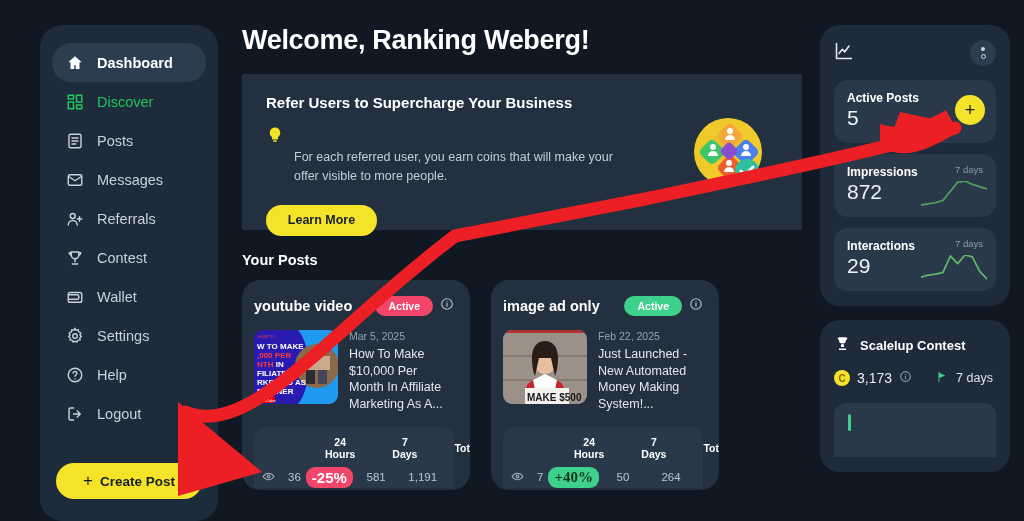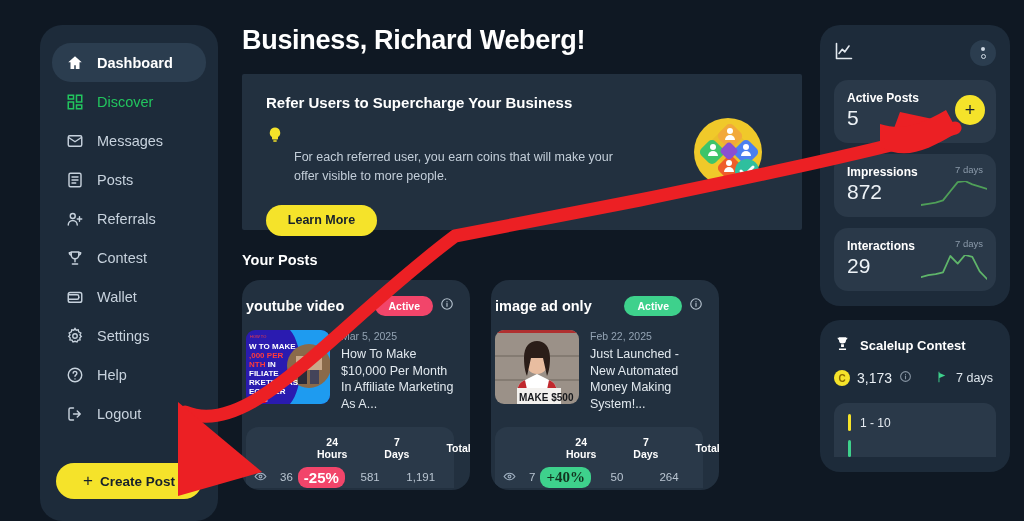--- a/index.html
+++ b/index.html
@@ -71,21 +71,21 @@
     cursor: pointer;
   }
   .banner-art { position: absolute; right: 38px; top: 42px; width: 72px; height: 72px; }
 
   .posts-title { font-size: 14.5px; font-weight: bold; margin: 22px 0 12px 0; color: #ffffff; }
   .post-grid { display: flex; gap: 21px; }
   .post-card {
     width: 228px;
     background: #22303f;
     border-radius: 18px;
-    padding: 16px 16px 0 4px;
+    padding: 16px 16px 0 12px;
     height: 210px;
     overflow: hidden;
   }
   .post-head { display: flex; align-items: center; justify-content: space-between; margin-bottom: 14px; }
   .post-name { font-size: 14.5px; font-weight: bold; color: #ffffff; }
   .post-head-right { display: flex; align-items: center; gap: 7px; }
   .badge { font-size: 10.5px; font-weight: bold; color: #fff; border-radius: 11px; padding: 4px 13px; }
   .badge.red { background: #f2456a; }
   .badge.green { background: #3ed18c; }
 
@@ -187,34 +187,34 @@
               <rect x="14" y="3" width="7" height="9"></rect>
               <rect x="3" y="12" width="7" height="9"></rect>
               <rect x="14" y="16" width="7" height="5"></rect>
             </svg>
           </span>
           <span>Discover</span>
         </div>
         <div class="nav-item">
           <span class="ico">
             <svg viewBox="0 0 24 24" fill="none" stroke="currentColor" stroke-width="1.9">
+              <rect x="4" y="3" width="16" height="18" rx="2"></rect>
+              <path d="M8 8h8M8 12h8M8 16h5" stroke-linecap="round"></path>
+            </svg>
+          </span>
+          <span>Posts</span>
+        </div>
+        <div class="nav-item">
+          <span class="ico">
+            <svg viewBox="0 0 24 24" fill="none" stroke="currentColor" stroke-width="1.9">
               <rect x="3" y="5" width="18" height="14" rx="2"></rect>
               <path d="M3 7l9 6 9-6"></path>
             </svg>
           </span>
           <span>Messages</span>
-        </div>
-        <div class="nav-item">
-          <span class="ico">
-            <svg viewBox="0 0 24 24" fill="none" stroke="currentColor" stroke-width="1.9">
-              <rect x="4" y="3" width="16" height="18" rx="2"></rect>
-              <path d="M8 8h8M8 12h8M8 16h5" stroke-linecap="round"></path>
-            </svg>
-          </span>
-          <span>Posts</span>
         </div>
         <div class="nav-item">
           <span class="ico">
             <svg viewBox="0 0 24 24" fill="none" stroke="currentColor" stroke-width="1.9">
               <circle cx="9" cy="8" r="3.3"></circle>
               <path d="M3 20c0-3.3 2.7-6 6-6s6 2.7 6 6" stroke-linecap="round"></path>
               <path d="M18 9v6M15 12h6" stroke-linecap="round"></path>
             </svg>
           </span>
           <span>Referrals</span>
@@ -267,21 +267,21 @@
           <span>Logout</span>
         </div>
       </div>
     <button class="create-post">
       <span class="plus">+</span>
       <span>Create Post</span>
     </button>
   </div>
 
   <div class="main">
-    <div class="welcome">Business, Richard Weberg!</div>
+    <div class="welcome">Welcome, Ranking Weberg!</div>
 
     <div class="banner">
       <h2>Refer Users to Supercharge Your Business</h2>
       <div class="banner-row">
         <span class="bulb">
           <svg viewBox="0 0 24 24" width="18" height="18">
               <path d="M12 2a7 7 0 00-4 12.7V17a1 1 0 001 1h6a1 1 0 001-1v-2.3A7 7 0 0012 2z" fill="#f5e32a"></path>
               <rect x="9.5" y="19" width="5" height="2" rx="1" fill="#f5e32a"></rect>
             </svg>
         </span>
@@ -484,24 +484,20 @@
           <span>
             <svg viewBox="0 0 24 24" width="14" height="14" fill="#3ed18c">
                 <path d="M6 3v18h1.6v-7.5l10-4.2L7.6 5.1V3z"></path>
               </svg>
           </span>
           <span>7 days</span>
         </span>
       </div>
       <div class="rank-box" id="rank-box">
           <div class="rank-item">
-            <span class="rank-bar" style="background:#f5e32a"></span>
-            <span class="rank-text">1 - 10</span>
-          </div>
-          <div class="rank-item">
             <span class="rank-bar" style="background:#3ed18c"></span>
             <span class="rank-text"></span>
           </div>
         </div>
     </div>
   </div>
 
   <svg class="annotation" viewBox="0 0 1024 521">
     <path d="M185 412 C 250 440, 330 330, 455 236 L 640 200 C 760 175, 880 150, 955 128" stroke="#ec2024" stroke-width="13" fill="none" stroke-linecap="round" stroke-linejoin="round"></path>
     <path d="M181 415 L 196 489 L 196 480 L 250 468 L 190 485 Z" fill="#ec2024"></path>

